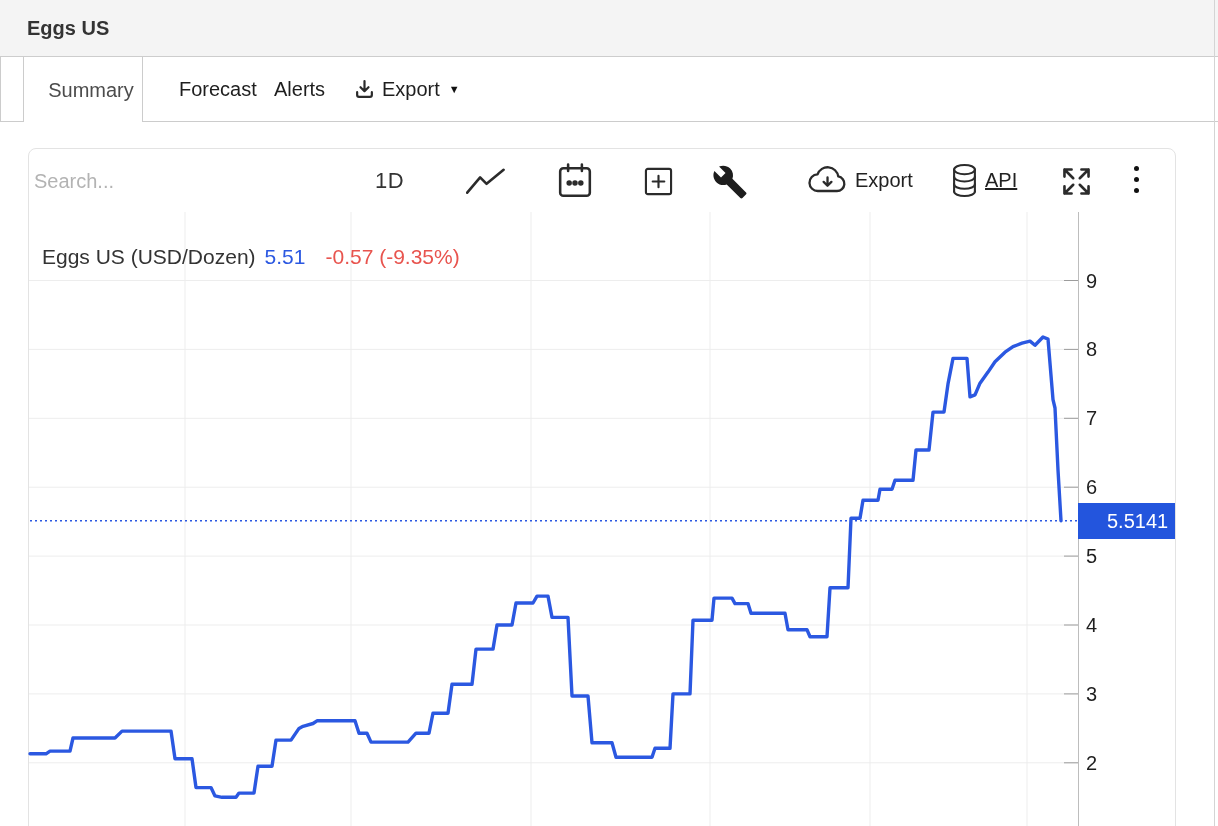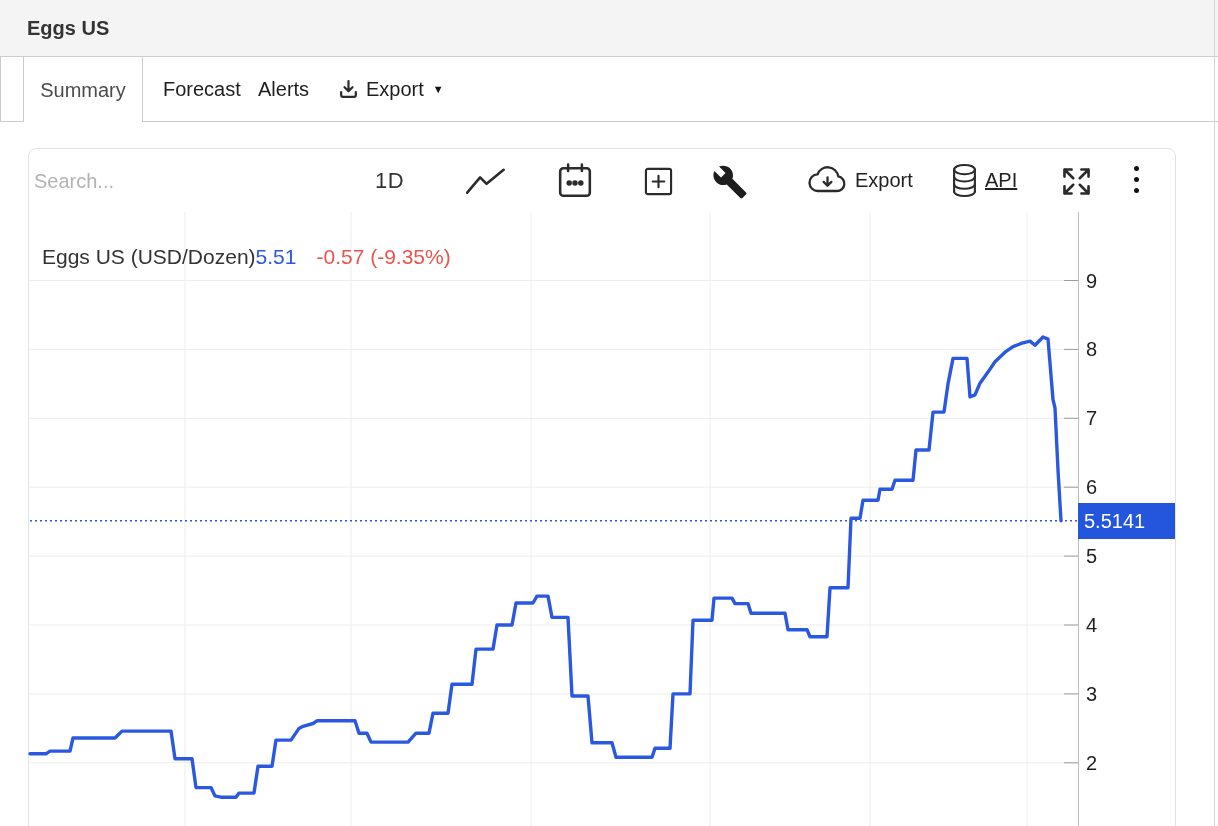--- a/index.html
+++ b/index.html
@@ -11,21 +11,21 @@
     background:#f4f4f4; border-bottom:1px solid #cdcdcd; z-index:3; }
   .header .title { position:absolute; left:27px; top:0; line-height:56px;
     font-size:20px; font-weight:bold; color:#333; }
 
   
   .tabrow { position:absolute; left:0; top:57px; width:1218px; height:65px; background:#fff; z-index:3; }
   .tabrow .bottom-border { position:absolute; left:0; top:64px; width:1218px; height:1px; background:#ccc; }
   .tabrow .left-edge { position:absolute; left:0; top:0; width:1px; height:64px; background:#ccc; }
   .tab { position:absolute; top:0; height:64px; line-height:64px; font-size:20px;
     color:#1e1e1e; background:transparent; border:none; cursor:pointer;
-    font-family:"Liberation Sans", sans-serif; }
+    font-family:"Liberation Sans", sans-serif;padding-left:16px; }
   .tab.active { left:23px; width:120px; height:65px; background:#fff; z-index:2;
     border-left:1px solid #ccc; border-right:1px solid #ccc; text-align:center; color:#4c4c4c; }
   .tab.t-forecast { left:163px; }
   .tab.t-alerts  { left:258px; }
   .tab.t-export  { left:338px; display:flex; align-items:center; gap:7px; }
   .tab .caret { font-size:11px; color:#111; margin-left:2px; }
 
   
   .card { position:absolute; left:28px; top:148px; width:1148px; height:700px;
     background:#fff; border:1px solid #e3e3e3; border-radius:8px; z-index:1; }
@@ -42,28 +42,28 @@
     font-family:"Liberation Sans", sans-serif; }
   .kebab { display:flex; flex-direction:column; align-items:center; gap:6px; }
   .kebab i { width:5px; height:5px; border-radius:50%; background:#111; }
 
   
   #plot-svg { position:absolute; left:0; top:0; width:1218px; height:826px; z-index:5; }
 
   .legend { position:absolute; left:42px; top:245px; z-index:6; display:flex;
     align-items:baseline; font-size:21px; }
   .legend .name { color:#333; }
-  .legend .price { }
+  .legend .price { margin-left:9px; }
   .legend .change { margin-left:20px;text-align:center; }
 
   .y-label { position:absolute; left:1086px; width:40px; height:26px; line-height:26px;
     font-size:20px; color:#1f1f1f; z-index:6; }
 
   .price-tag { position:absolute; left:1078px; width:97px; height:36px; line-height:36px;
-    padding-left:6px; color:#fff; font-size:20px; z-index:7; }
+    padding-left:29px; color:#fff; font-size:20px; z-index:7; }
 
   .right-edge { position:absolute; left:1214px; top:0; width:1px; height:826px;
     background:#d4d4d4; z-index:8; }
 
   svg.icon { display:block; stroke:#2b2b2b; fill:none; stroke-width:2.1;
     stroke-linecap:round; stroke-linejoin:round; }
 </style>
 </head>
 <body>
 

